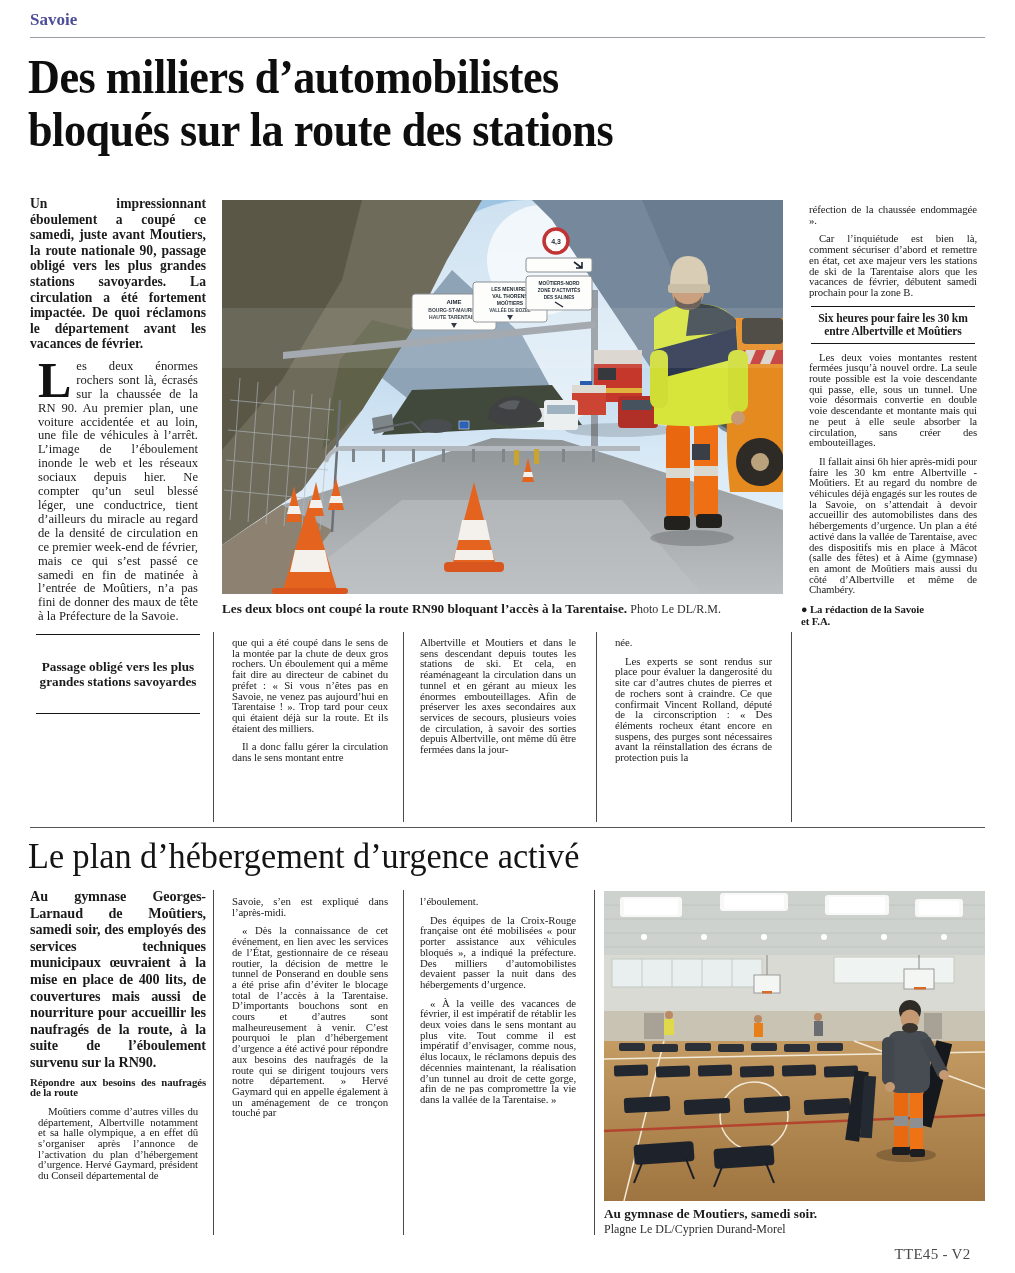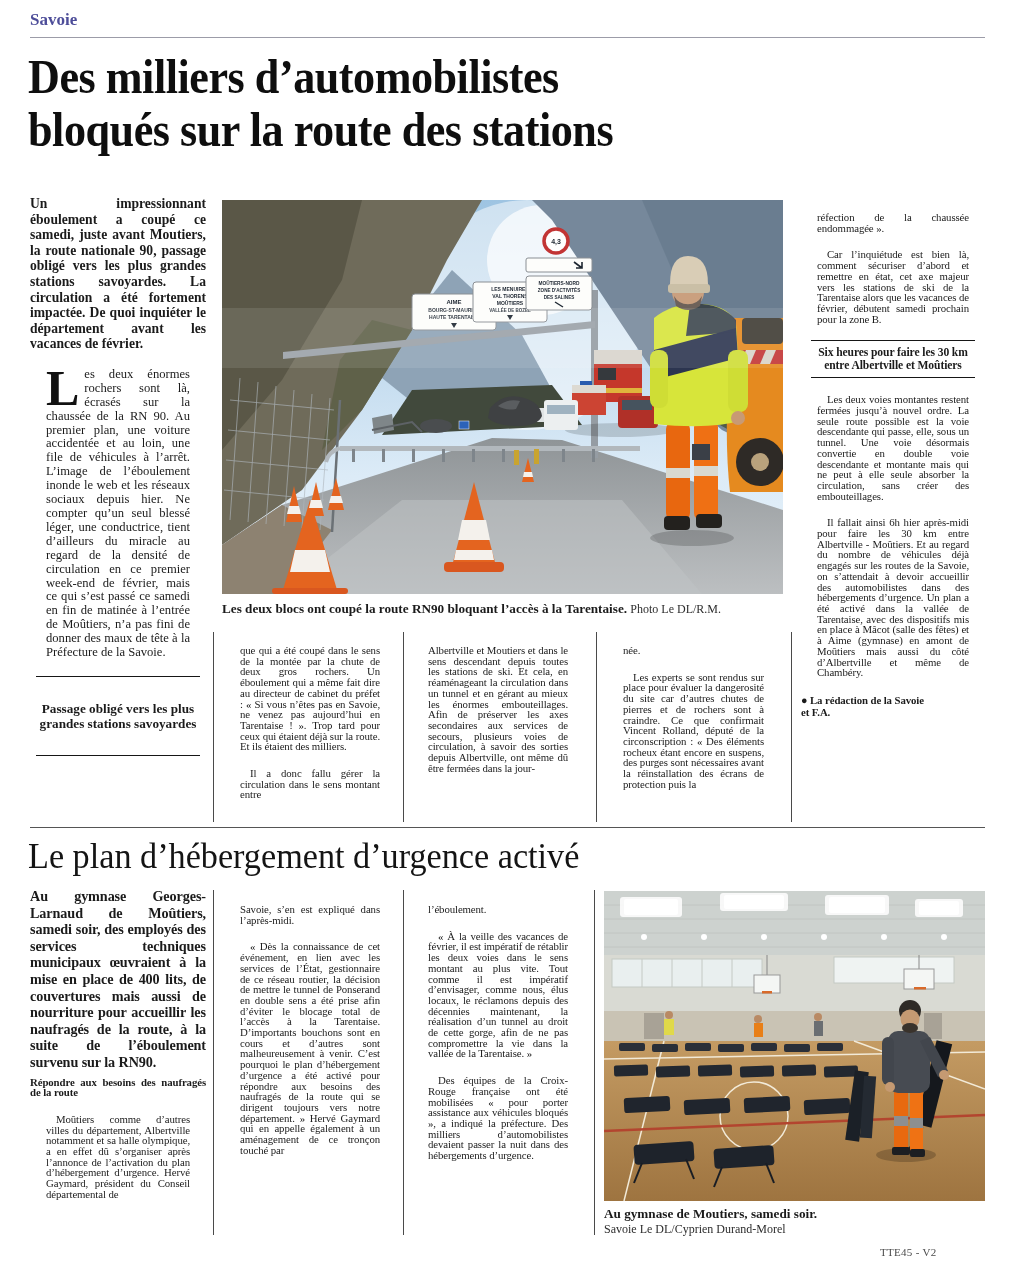--- a/index.html
+++ b/index.html
@@ -9,52 +9,52 @@
   .rule{position:absolute;background:#9c9ca8;height:1px;}
   .vrule{position:absolute;background:#4a4a4a;width:1px;}
   .headline1{position:absolute;left:28px;top:50px;width:1000px;font-size:49px;line-height:53px;
              font-weight:bold;color:#0e0e0e;white-space:pre-line;transform:scaleX(.9);transform-origin:left top;
              letter-spacing:-.5px;}
   .headline2{position:absolute;left:28px;top:836px;width:1000px;font-size:36px;line-height:40px;
              font-weight:400;color:#141414;transform:scaleX(.95);transform-origin:left top;}
   .col{position:absolute;text-align:justify;}
   .bigcol{font-size:12.6px;line-height:13.9px;}
   .smallcol{font-size:10.8px;line-height:10.7px;letter-spacing:-.1px;}
-  .p{margin:16px;text-indent:10px;}
+  .p{margin:8px;text-indent:10px;}
   .p.ni{text-indent:0;}
   .intro{font-weight:bold;font-size:13.6px;line-height:15.6px;text-indent:0;margin:0 0 8px 0;}
   .lede{font-weight:bold;font-size:14.2px;line-height:16.6px;text-indent:0;margin:0 0 6px 0;}
   .dropcap::first-letter{float:left;font-size:50px;line-height:39px;padding:1px 5px 0 0;font-weight:bold;color:#111;}
   .subhead{font-weight:bold;text-align:center;font-size:13.2px;line-height:15px;text-indent:0;
            border-top:1.5px solid #161616;border-bottom:1.5px solid #161616;padding:24px 2px;margin:10px 6px 9px 6px;}
   .subhead2{font-weight:bold;text-align:center;font-size:11.6px;line-height:13px;text-indent:0;
            border-top:1.5px solid #161616;border-bottom:1.5px solid #161616;padding:5px 2px;margin:8px 10px 7px 10px;}
   .subheadLeft{font-weight:bold;text-indent:9px;margin:3px 0 1px 0;}
   .byline{font-weight:bold;white-space:pre-line;text-indent:0;margin-top:5px;font-size:10.8px;line-height:12px;}
   .photo{position:absolute;overflow:hidden;background:#cfd8de;}
   .caption{position:absolute;font-size:13px;line-height:15px;}
   .caption b{font-size:13.2px;}
   .credit{font-weight:normal;font-size:12px;color:#2c2c2c;}
-  .pagetag{position:absolute;left:880px;top:1246px;width:105px;text-align:left;font-size:11px;color:#4a4a4a;letter-spacing:.3px;}
+  .pagetag{position:absolute;left:880px;top:1246px;width:105px;text-align:center;font-size:15px;color:#4a4a4a;letter-spacing:.3px;}
   svg{display:block;}
   .signtxt{font-family:"Liberation Sans",sans-serif;font-weight:bold;fill:#1d2631;}
 </style>
 </head>
 <body>
 
 <div id="page">
 
   <div class="kicker">Savoie</div>
   <div class="rule" style="left:30px;top:37px;width:955px;"></div>
 
   <div class="headline1">Des milliers d’automobilistes
 bloqués sur la route des stations</div>
 
   <div class="col bigcol" style="left:30px;top:196px;width:176px;">
-    <p class="intro">Un impressionnant éboulement a coupé ce samedi, juste avant Moutiers, la route nationale 90, passage obligé vers les plus grandes stations savoyardes. La circulation a été fortement impactée. De quoi inquiéter le département avant les vacances de février.</p>
+    <p class="intro">Un impressionnant éboulement a coupé ce samedi, juste avant Moutiers, la route nationale 90, passage obligé vers les plus grandes stations savoyardes. La circulation a été fortement impactée. De quoi réclamons le département avant les vacances de février.</p>
     <p class="p ni dropcap">Les deux énormes rochers sont là, écrasés sur la chaussée de la RN 90. Au premier plan, une voiture accidentée et au loin, une file de véhicules à l’arrêt. L’image de l’éboulement inonde le web et les réseaux sociaux depuis hier. Ne compter qu’un seul blessé léger, une conductrice, tient d’ailleurs du miracle au regard de la densité de circulation en ce premier week-end de février, mais ce qui s’est passé ce samedi en fin de matinée à l’entrée de Moûtiers, n’a pas fini de donner des maux de tête à la Préfecture de la Savoie.</p>
     <div class="subhead">Passage obligé vers les plus grandes stations savoyardes</div>
   </div>
 
   <div class="photo" style="left:222px;top:200px;width:561px;height:394px;">
     <svg width="561" height="394" viewBox="0 0 561 394">
       <defs>
         <linearGradient id="sky" x1="0" y1="0" x2="0" y2="1">
           <stop offset="0" stop-color="#9ec4e2"></stop>
             <stop offset=".7" stop-color="#dcebf7"></stop>
@@ -260,22 +260,22 @@
     <p class="lede">Au gymnase Georges-Larnaud de Moûtiers, samedi soir, des employés des services techniques municipaux œuvraient à la mise en place de 400 lits, de couvertures mais aussi de nourriture pour accueillir les naufragés de la route, à la suite de l’éboulement survenu sur la RN90.</p>
     <p class="p ni subheadLeft">Répondre aux besoins des naufragés de la route</p>
     <p class="p">Moûtiers comme d’autres villes du département, Albertville notamment et sa halle olympique, a en effet dû s’organiser après l’annonce de l’activation du plan d’hébergement d’urgence. Hervé Gaymard, président du Conseil départemental de</p>
   </div>
   <div class="col smallcol" style="left:224px;top:888px;width:172px;">
     <p class="p ni">Savoie, s’en est expliqué dans l’après-midi.</p>
     <p class="p">« Dès la connaissance de cet événement, en lien avec les services de l’État, gestionnaire de ce réseau routier, la décision de mettre le tunnel de Ponserand en double sens a été prise afin d’éviter le blocage total de l’accès à la Tarentaise. D’importants bouchons sont en cours et d’autres sont malheureusement à venir. C’est pourquoi le plan d’hébergement d’urgence a été activé pour répondre aux besoins des naufragés de la route qui se dirigent toujours vers notre département. » Hervé Gaymard qui en appelle également à un aménagement de ce tronçon touché par</p>
   </div>
   <div class="col smallcol" style="left:412px;top:888px;width:172px;">
     <p class="p ni">l’éboulement.</p>
+    <p class="p">Des équipes de la Croix-Rouge française ont été mobilisées « pour porter assistance aux véhicules bloqués », a indiqué la préfecture. Des milliers d’automobilistes devaient passer la nuit dans des hébergements d’urgence.</p>
     <p class="p">« À la veille des vacances de février, il est impératif de rétablir les deux voies dans le sens montant au plus vite. Tout comme il est impératif d’envisager, comme nous, élus locaux, le réclamons depuis des décennies maintenant, la réalisation d’un tunnel au droit de cette gorge, afin de ne pas compromettre la vie dans la vallée de la Tarentaise. »</p>
-    <p class="p">Des équipes de la Croix-Rouge française ont été mobilisées « pour porter assistance aux véhicules bloqués », a indiqué la préfecture. Des milliers d’automobilistes devaient passer la nuit dans des hébergements d’urgence.</p>
   </div>
 
   <div class="vrule" style="left:213px;top:890px;height:345px;"></div>
   <div class="vrule" style="left:403px;top:890px;height:345px;"></div>
   <div class="vrule" style="left:594px;top:890px;height:345px;"></div>
 
   <div class="photo" style="left:604px;top:891px;width:381px;height:310px;">
     <svg width="381" height="310" viewBox="0 0 381 310">
       <rect x="0" y="0" width="381" height="64" fill="#cdd2cf"></rect>
       <g stroke="#b9beba" stroke-width="1" opacity=".6">
@@ -393,18 +393,18 @@
         <circle cx="286" cy="196" r="5" fill="#c59a72"></circle>
         <circle cx="306" cy="120" r="11" fill="#2e2a26"></circle>
         <circle cx="306" cy="128" r="9.5" fill="#c59a72"></circle>
         <ellipse cx="306" cy="137" rx="8" ry="5" fill="#3a332c"></ellipse>
       </g>
     </svg>
   </div>
 
   <div class="caption" style="left:604px;top:1206px;width:381px;">
     <b>Au gymnase de Moutiers, samedi soir.</b><br>
-    <span class="credit">Savoie Le DL/Cyprien Durand-Morel</span>
+    <span class="credit">Plagne Le DL/Cyprien Durand-Morel</span>
   </div>
 
   <div class="pagetag">TTE45 - V2</div>
 
 </div>
 
 </body></html>

